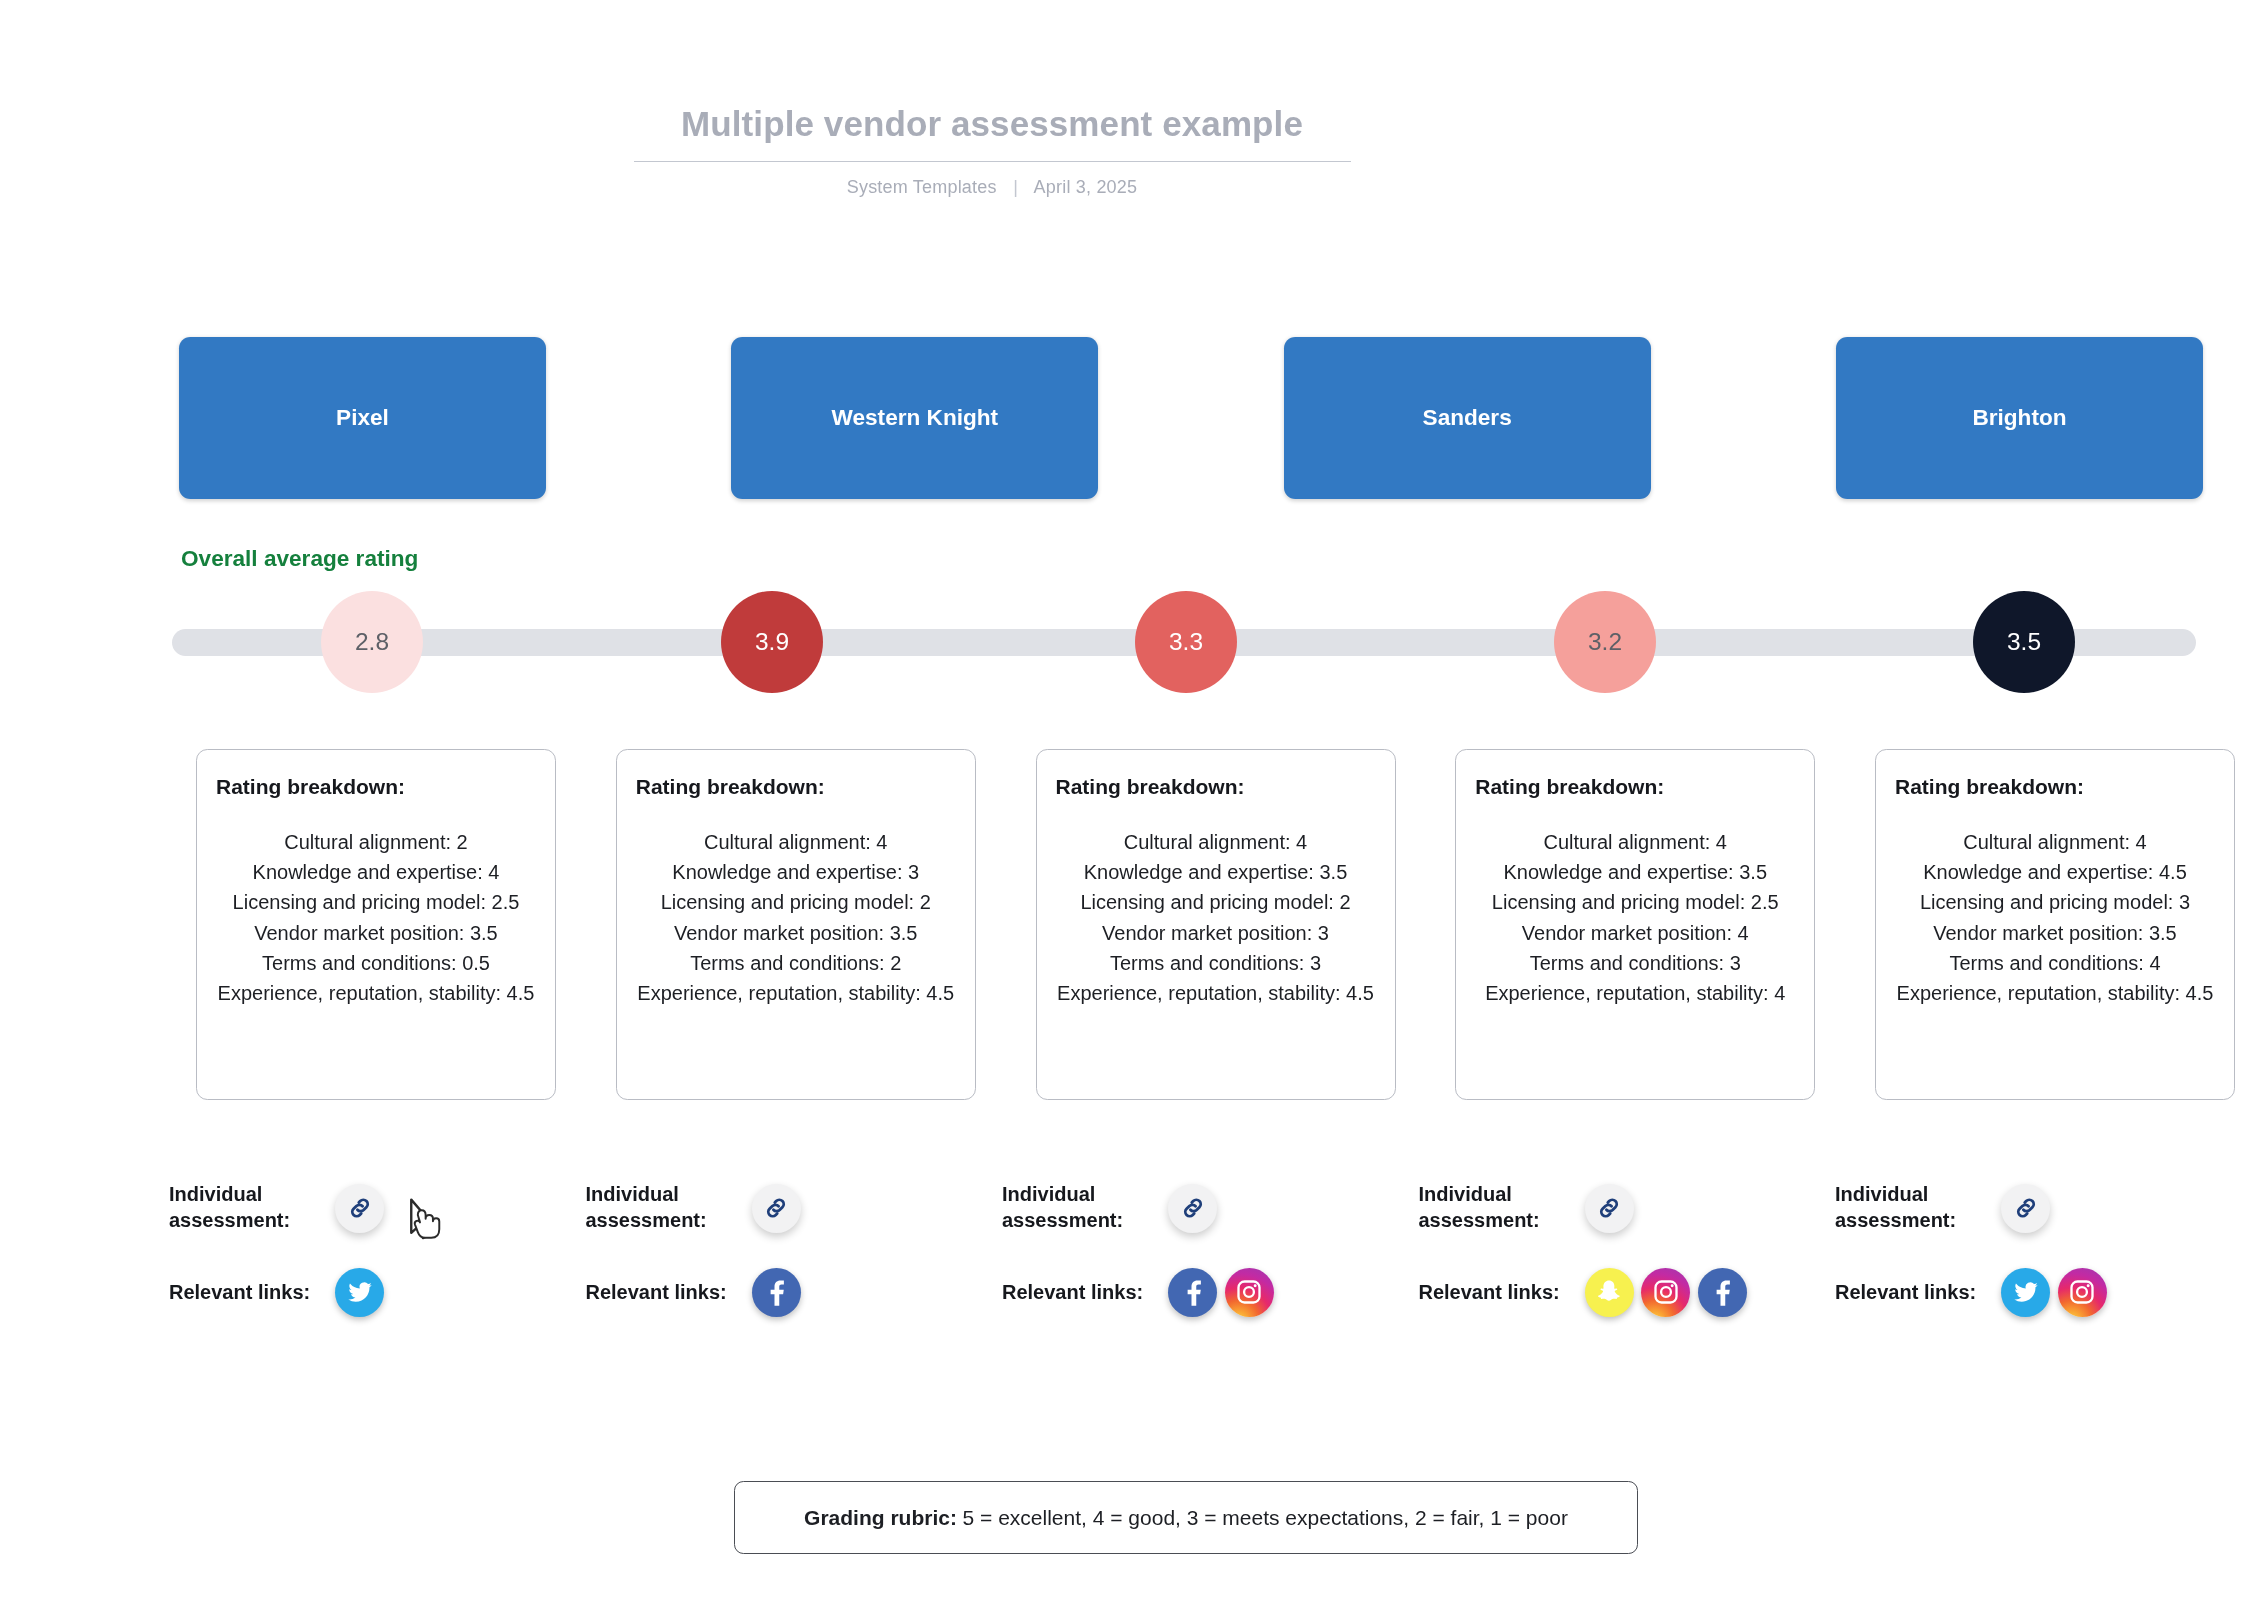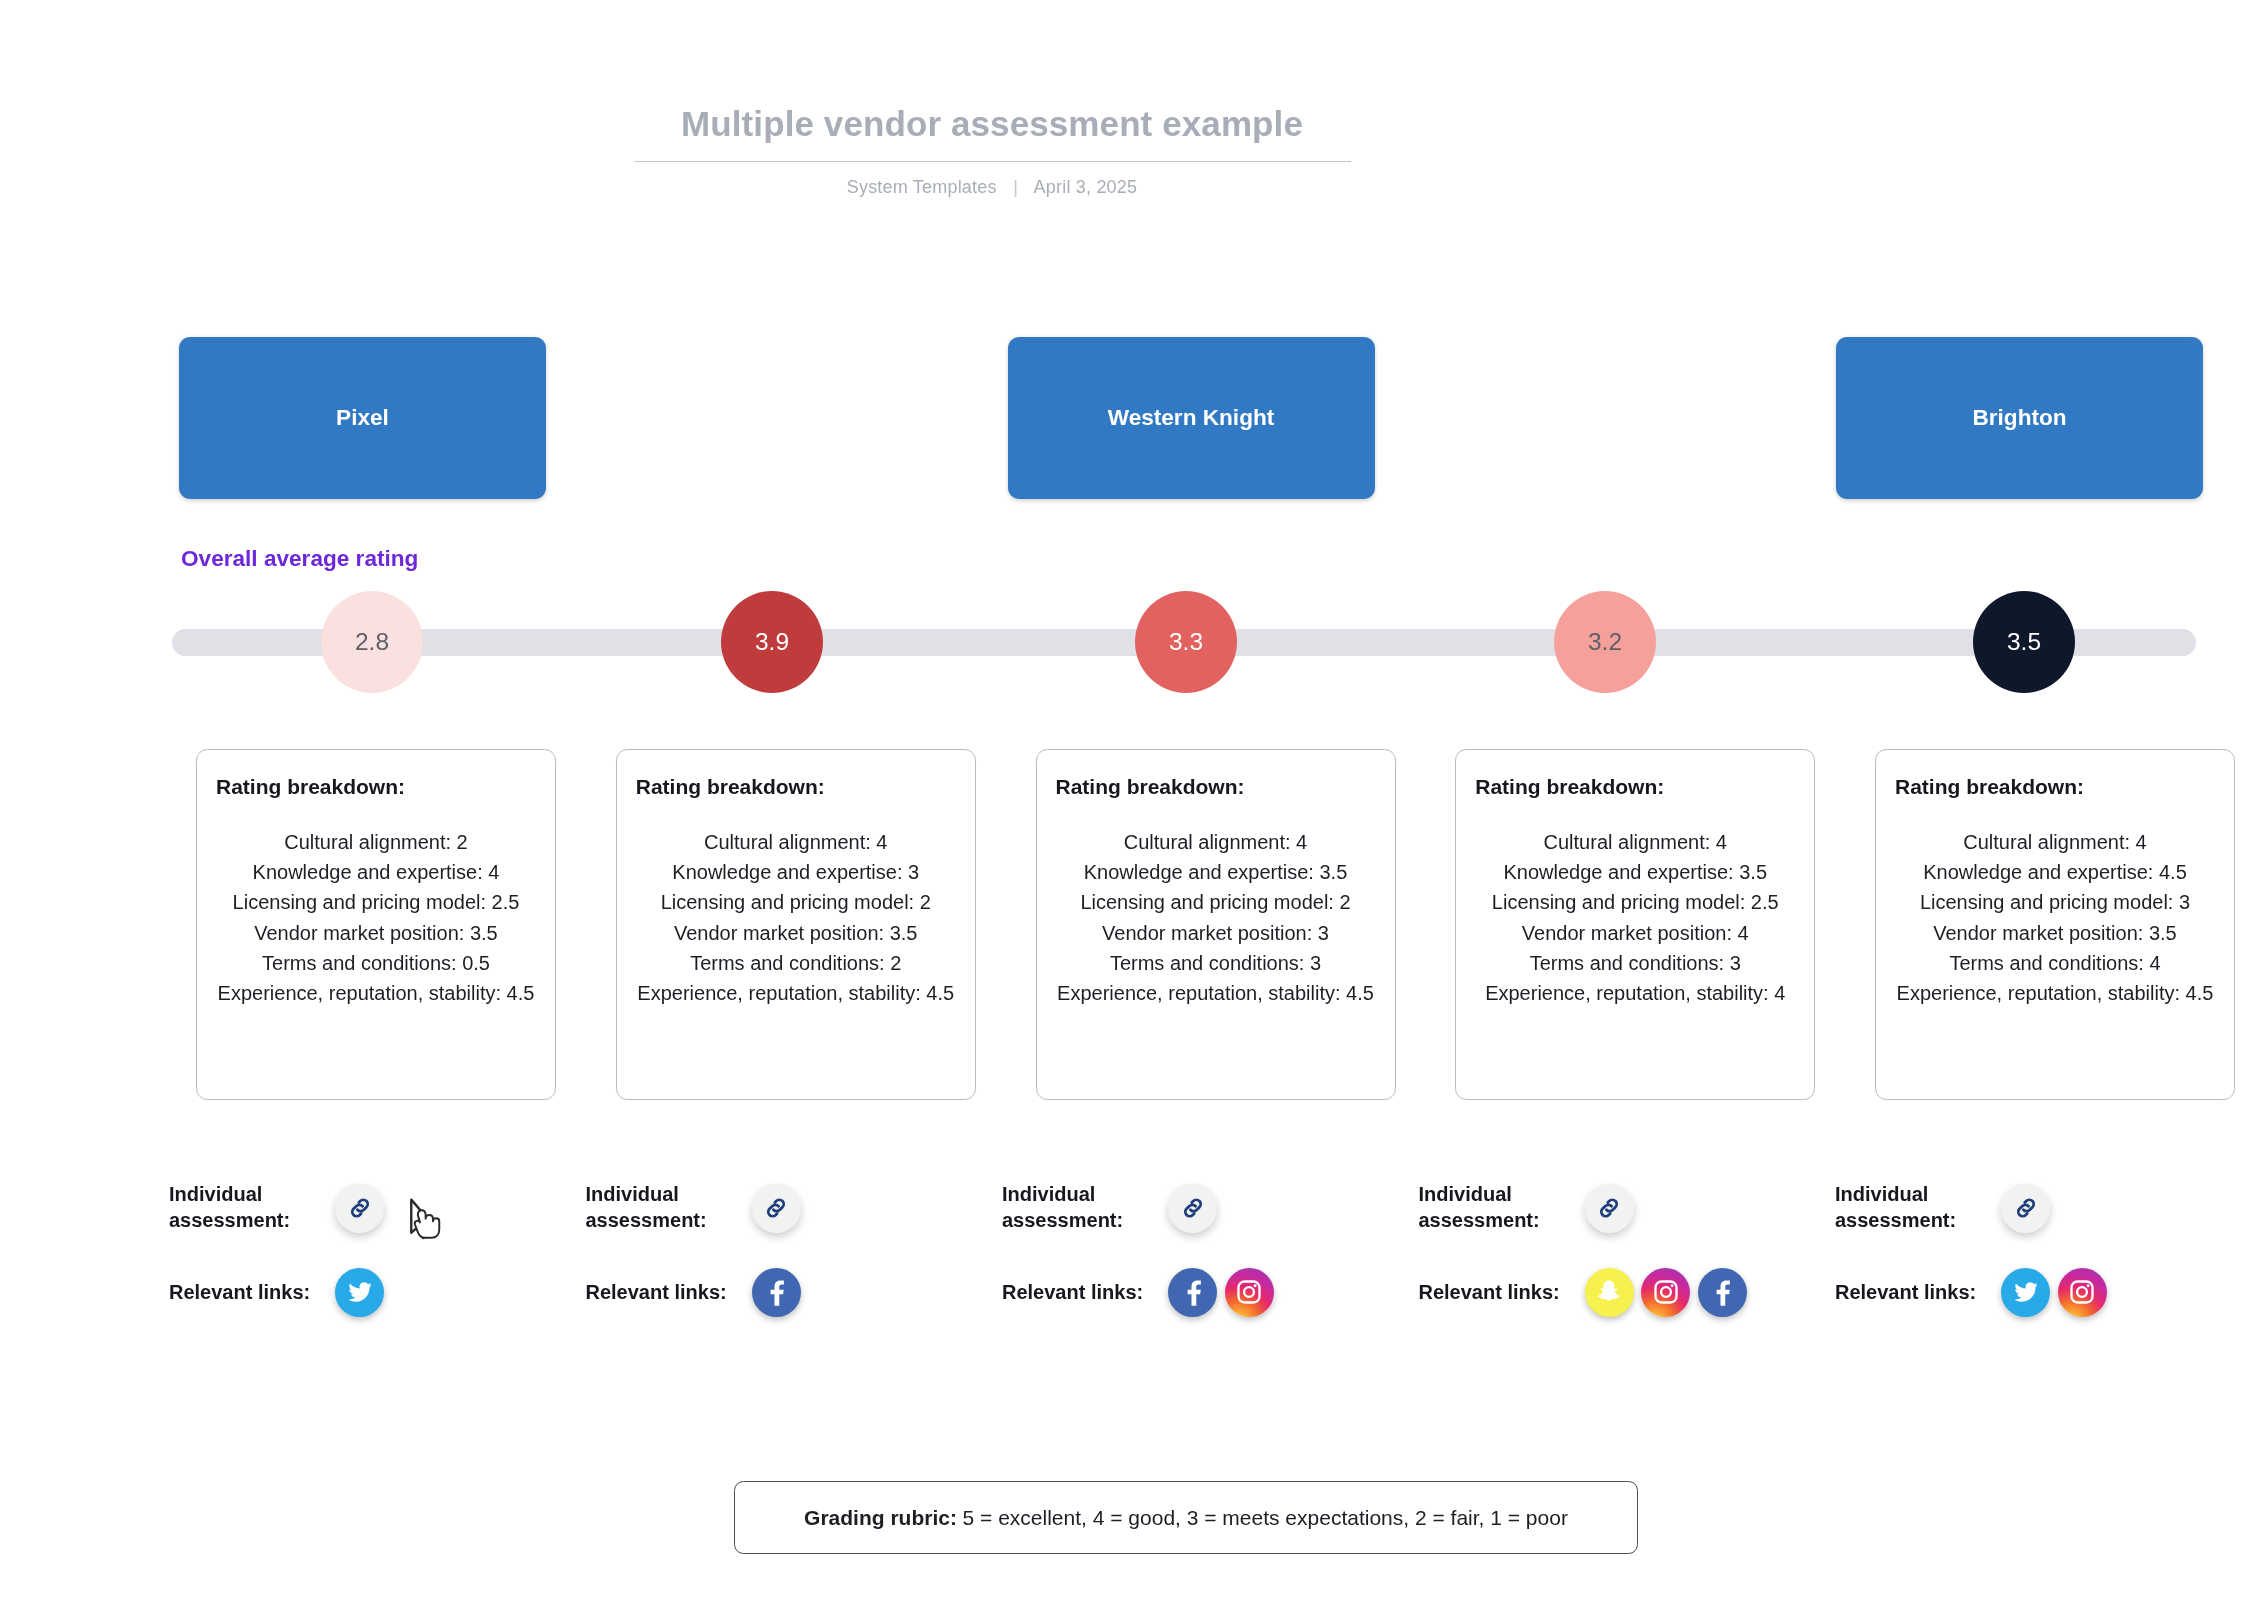--- a/index.html
+++ b/index.html
@@ -73,21 +73,21 @@
     padding: 0 13px;
   }
 
   
   .rating-label {
     position: absolute;
     left: 181px;
     top: 546px;
     font-size: 22.6px;
     font-weight: bold;
-    color: #6d28d9;
+    color: #15803d;
   }
   .slider-wrap {
     position: absolute;
     left: 0;
     top: 584px;
     width: 2260px;
     height: 151px;
   }
   .slider-track {
     position: absolute;
@@ -241,20 +241,25 @@
 
 <div class="columns" id="vendor-cards">
     <div class="col">
       <div class="vendor-card" style="background: rgb(50, 121, 195);">
         <div class="vendor-name">Pixel</div>
       </div>
     </div>
     <div class="col">
       <div class="vendor-card" style="background: rgb(50, 121, 195);">
         <div class="vendor-name">Western Knight</div>
+      </div>
+    </div>
+    <div class="col">
+      <div class="vendor-card" style="background: rgb(50, 121, 195);">
+        <div class="vendor-name">Sanders</div>
       </div>
     </div>
     <div class="col">
       <div class="vendor-card" style="background: rgb(50, 121, 195);">
         <div class="vendor-name">Brighton</div>
       </div>
     </div>
   </div>
 
 <div class="rating-label">Overall average rating</div>

